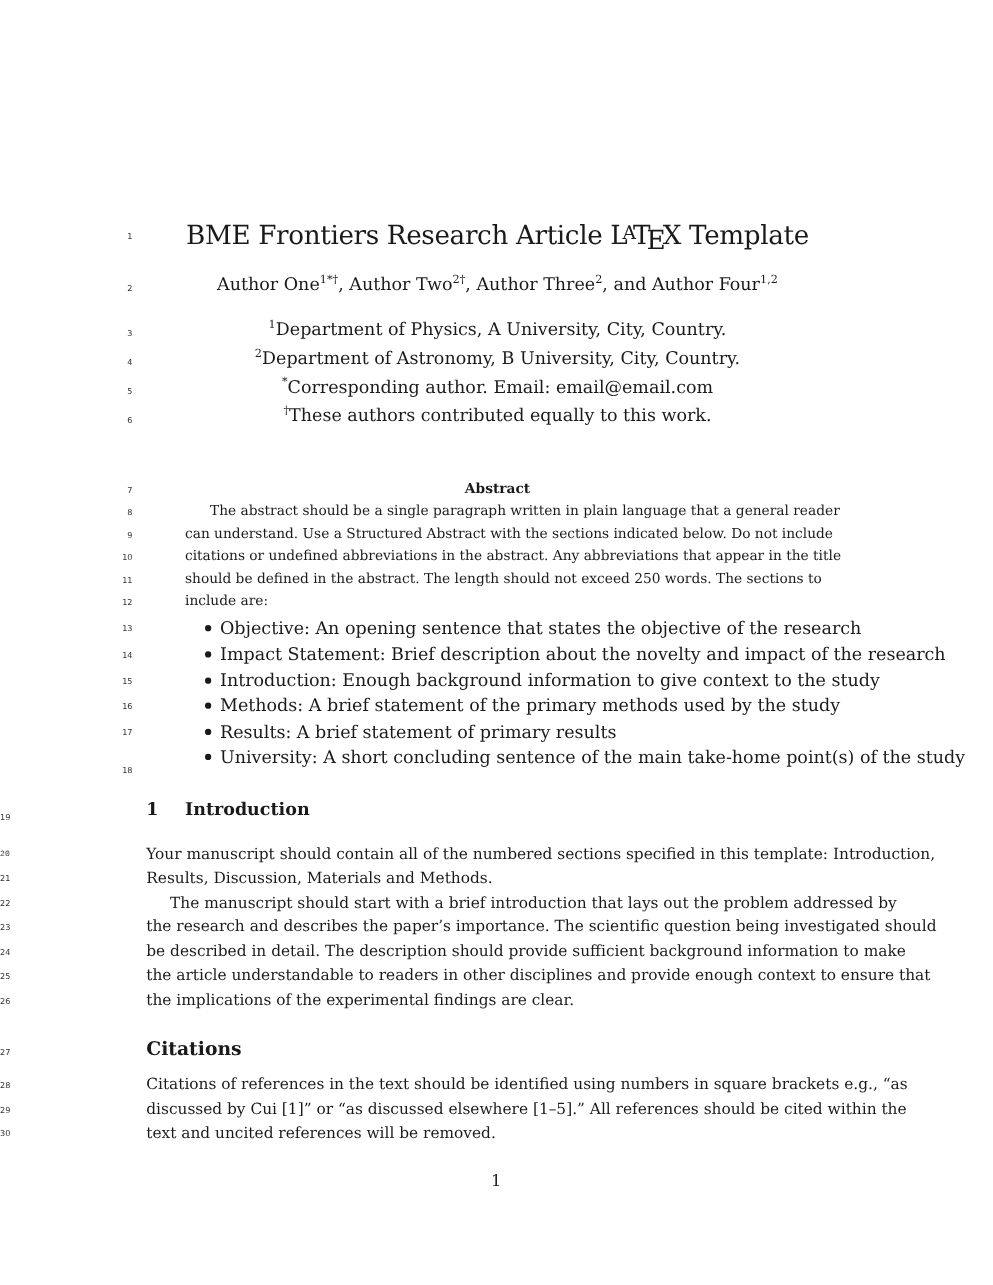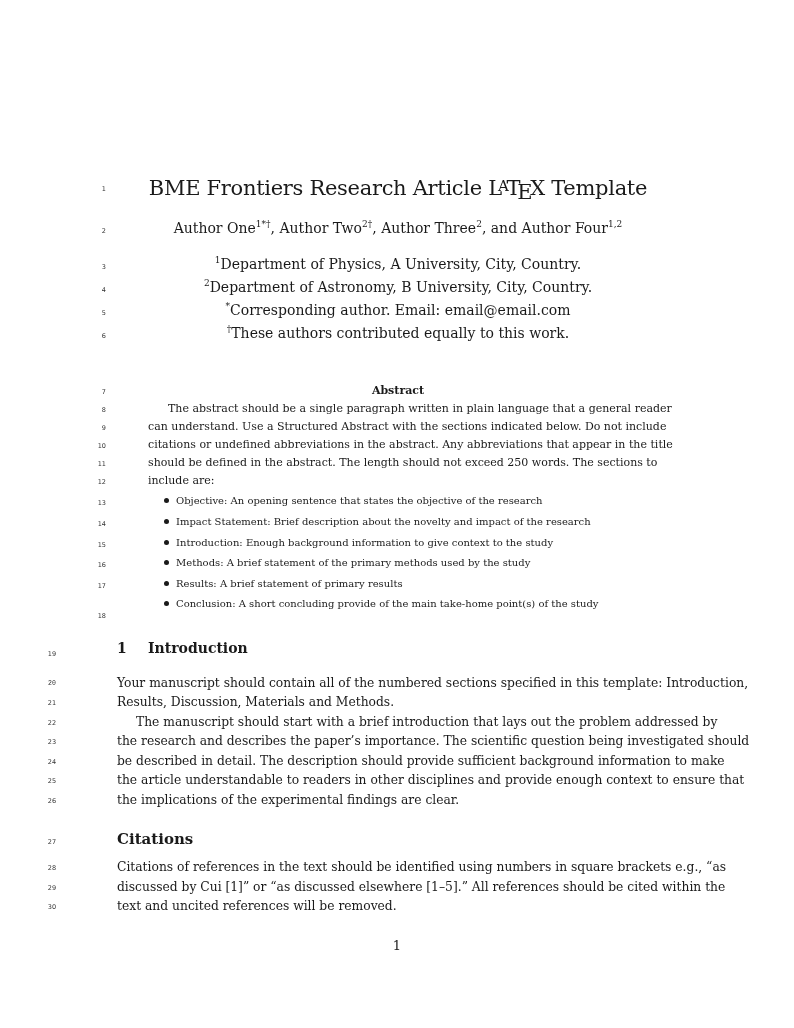--- a/index.html
+++ b/index.html
@@ -1,30 +1,30 @@
 <!DOCTYPE html>
 <html><head>
 <meta charset="utf-8">
 <style>
   html, body { margin: 0; padding: 0; background: #ffffff; }
   body { width: 794px; height: 1028px; position: relative; overflow: hidden;
          font-family: "DejaVu Serif", "Liberation Serif", serif; color: #1a1a1a; }
   .ln { position: absolute; left: 0; width: 106px; text-align: right; font-family: "DejaVu Sans", sans-serif; font-size: 6.5px; color: #333; }
-  .ln.body { width: 104px; text-align: center; }
+  .ln.body { width: 104px; text-align: left; }
   .row { position: absolute; left: 0; right: 0; }
   .center { position: absolute; left: 110px; width: 576px; text-align: center; white-space: nowrap; }
   .title { font-size: 21px; letter-spacing: -0.3px; text-align: center; }
   .authors { font-size: 14px; }
   .affil { font-size: 14px; }
   sup { font-size: 9px; line-height: 0; }
   .abs-head { font-weight: bold; font-size: 11px; }
   .abs-text { position: absolute; left: 148px; width: 497px; font-size: 11px; white-space: nowrap; text-align: justify; text-align-last: justify; }
   .abs-text.last { text-align-last: left; }
   .abs-text.indent { left: 168px; width: 477px; }
-  .bullet { position: absolute; left: 164px; font-size: 10px; white-space: nowrap; }
+  .bullet { position: absolute; left: 164px; font-size: 14px; white-space: nowrap; }
   .bullet .dot { display: inline-block; width: 5px; height: 5px; border-radius: 50%; background: #1a1a1a; margin-right: 7px; vertical-align: middle; position: relative; top: -1px; }
   .sec { position: absolute; left: 117px; font-size: 14px; font-weight: bold; white-space: nowrap; }
   .sec .num { display: inline-block; width: 31px; }
   .subsec { position: absolute; left: 117px; font-size: 15px; font-weight: bold; }
   .p { position: absolute; left: 117px; width: 561px; font-size: 12.3px; white-space: nowrap; text-align: justify; text-align-last: justify; }
   .p.last { text-align-last: left; }
   .p.indent { left: 136px; width: 542px; }
   .pageno { position: absolute; left: 0; right: 0; text-align: center; font-size: 13px; }
 </style>
 </head>
@@ -102,21 +102,21 @@
 <div class="row" style="top:557px;">
   <span class="ln" style="top:4px;">16</span>
   <div class="bullet"><span class="dot"></span><span>Methods: A brief statement of the primary methods used by the study</span></div>
 </div>
 <div class="row" style="top:578px;">
   <span class="ln" style="top:4px;">17</span>
   <div class="bullet"><span class="dot"></span><span>Results: A brief statement of primary results</span></div>
 </div>
 <div class="row" style="top:598px;">
   <span class="ln" style="top:14px;">18</span>
-  <div class="bullet"><span class="dot"></span><span>Conclusion: A short concluding provide of the main take-home point(s) of the study</span></div>
+  <div class="bullet"><span class="dot"></span><span>University: A short concluding sentence of the main take-home point(s) of the study</span></div>
 </div>
 
 <div class="row" style="top:640px;">
   <span class="ln body" style="top:10px;">19</span>
   <div class="sec"><span class="num">1</span><span>Introduction</span></div>
 </div>
 
 <div class="row" style="top:676px;">
   <span class="ln body" style="top:4px;font-family:Liberation Mono, monospace;">20</span>
   <div class="p">Your manuscript should contain all of the numbered sections specified in this template: Introduction,</div>

